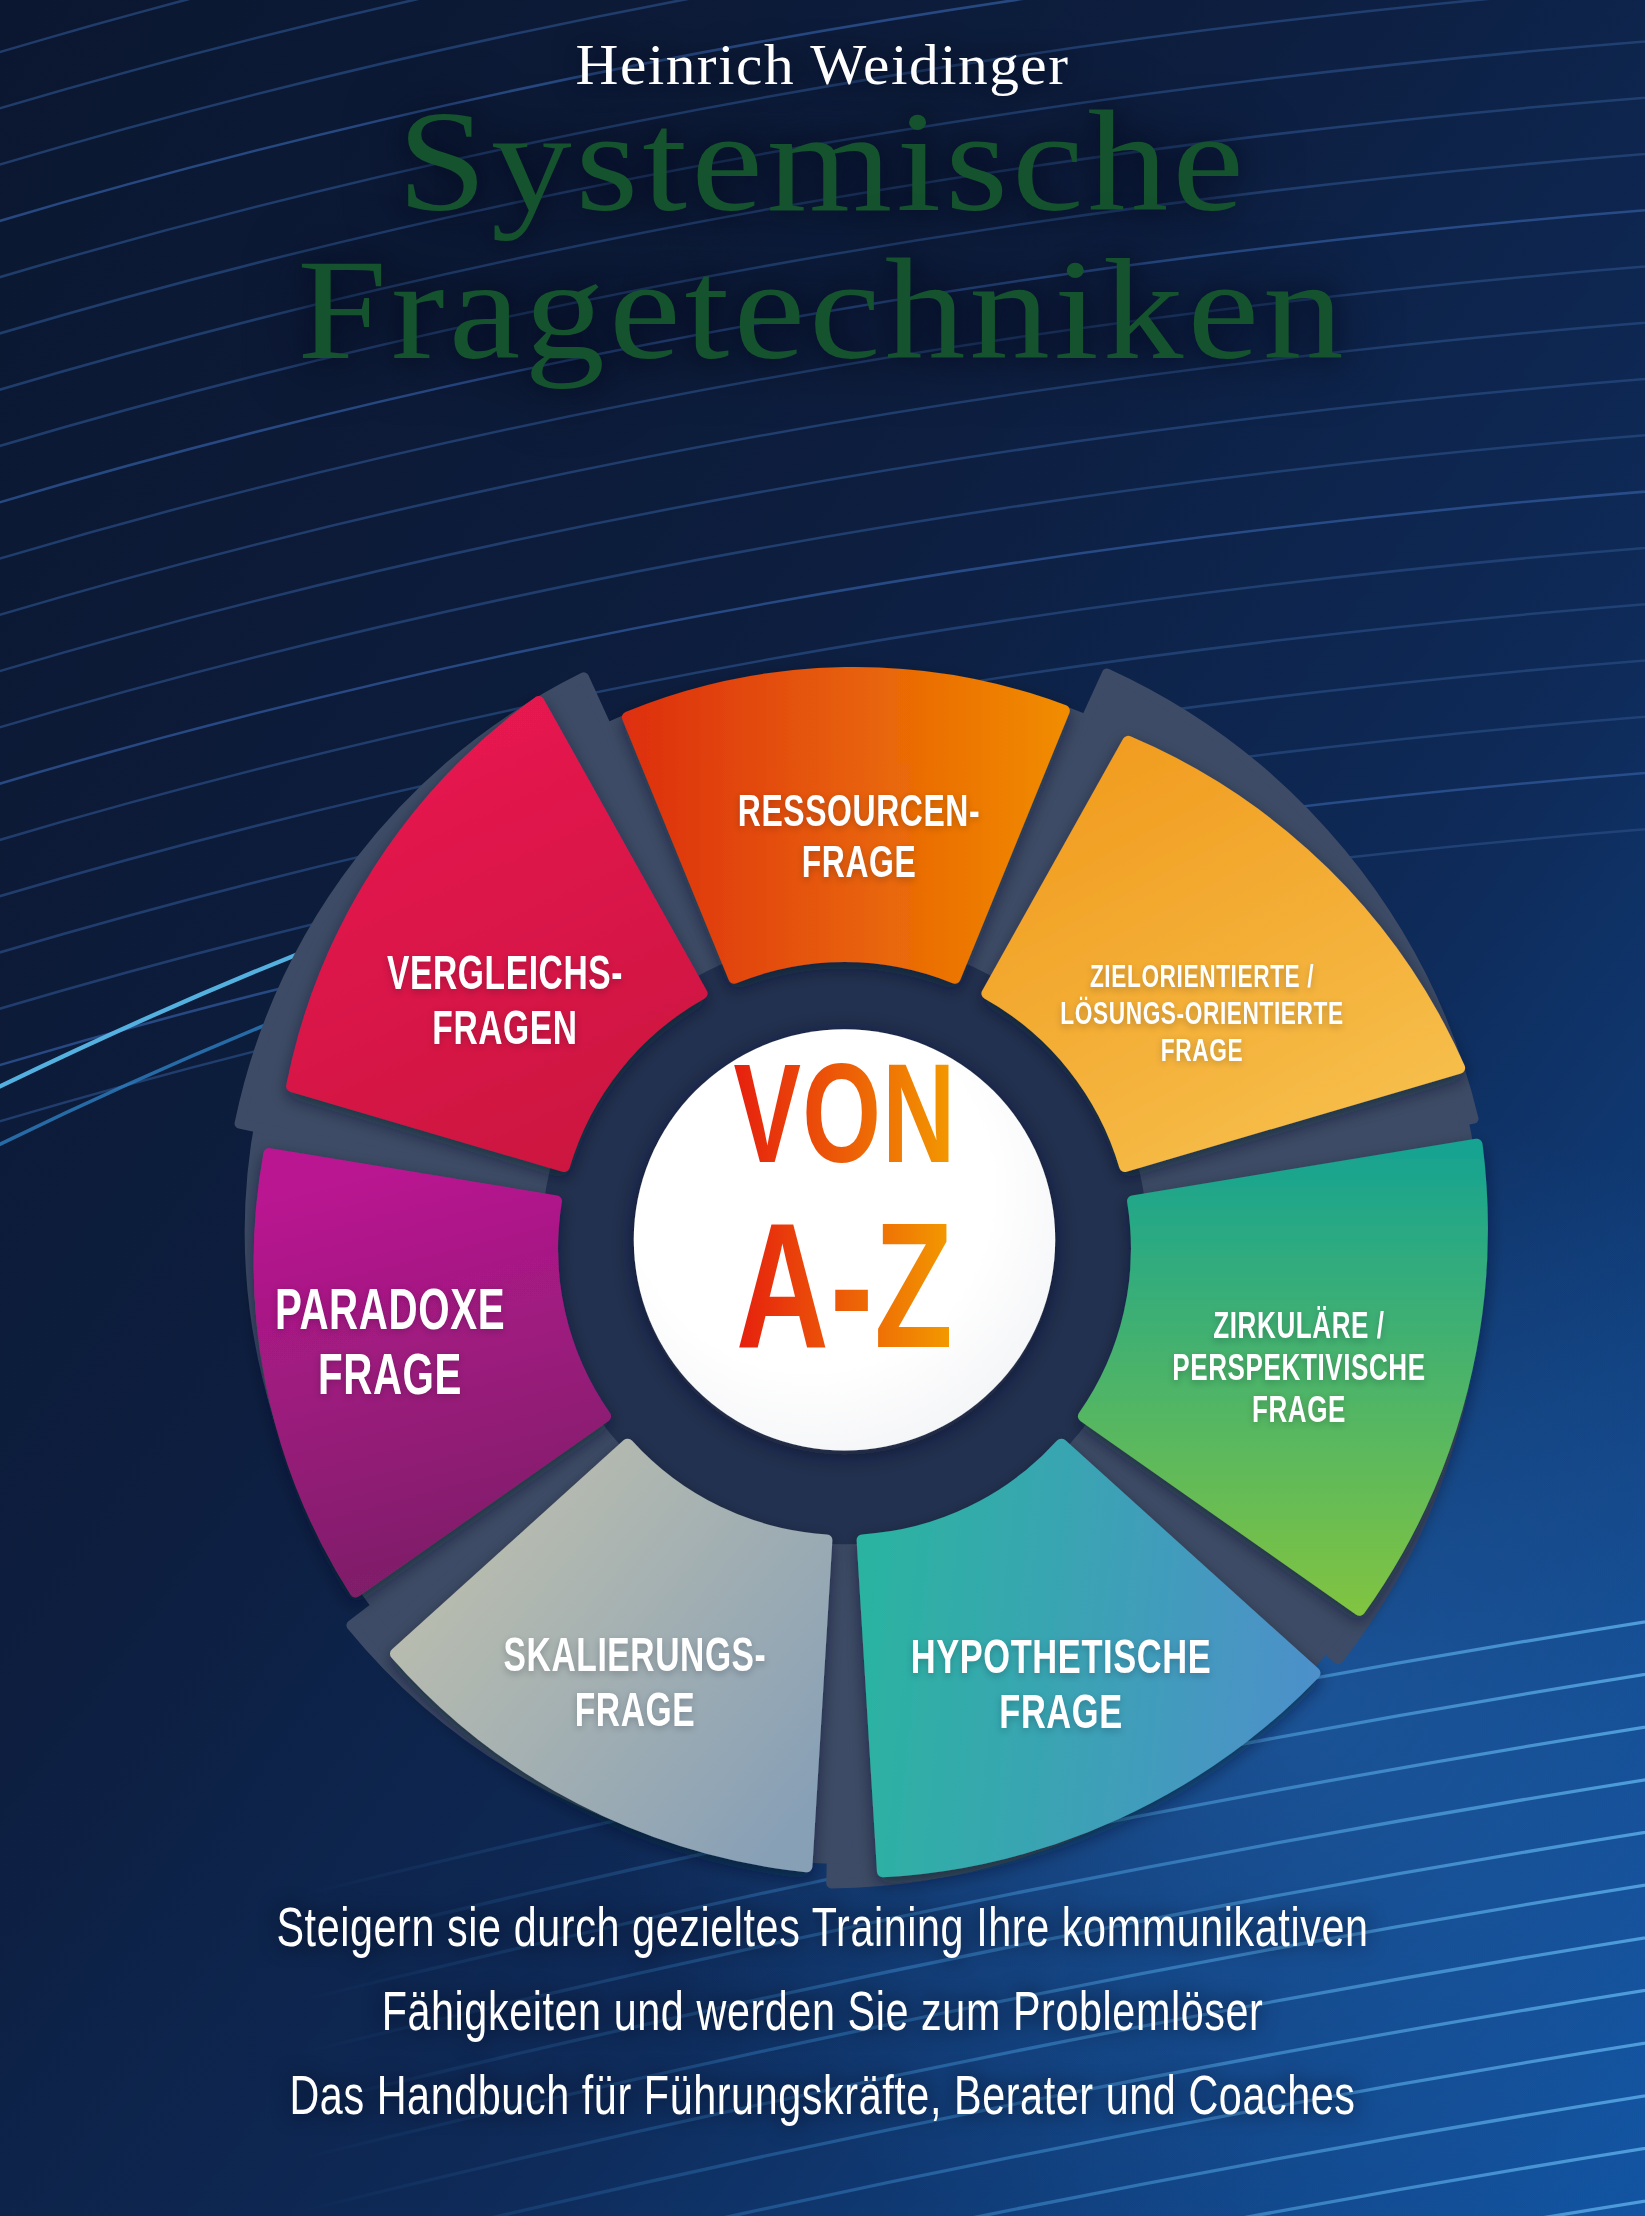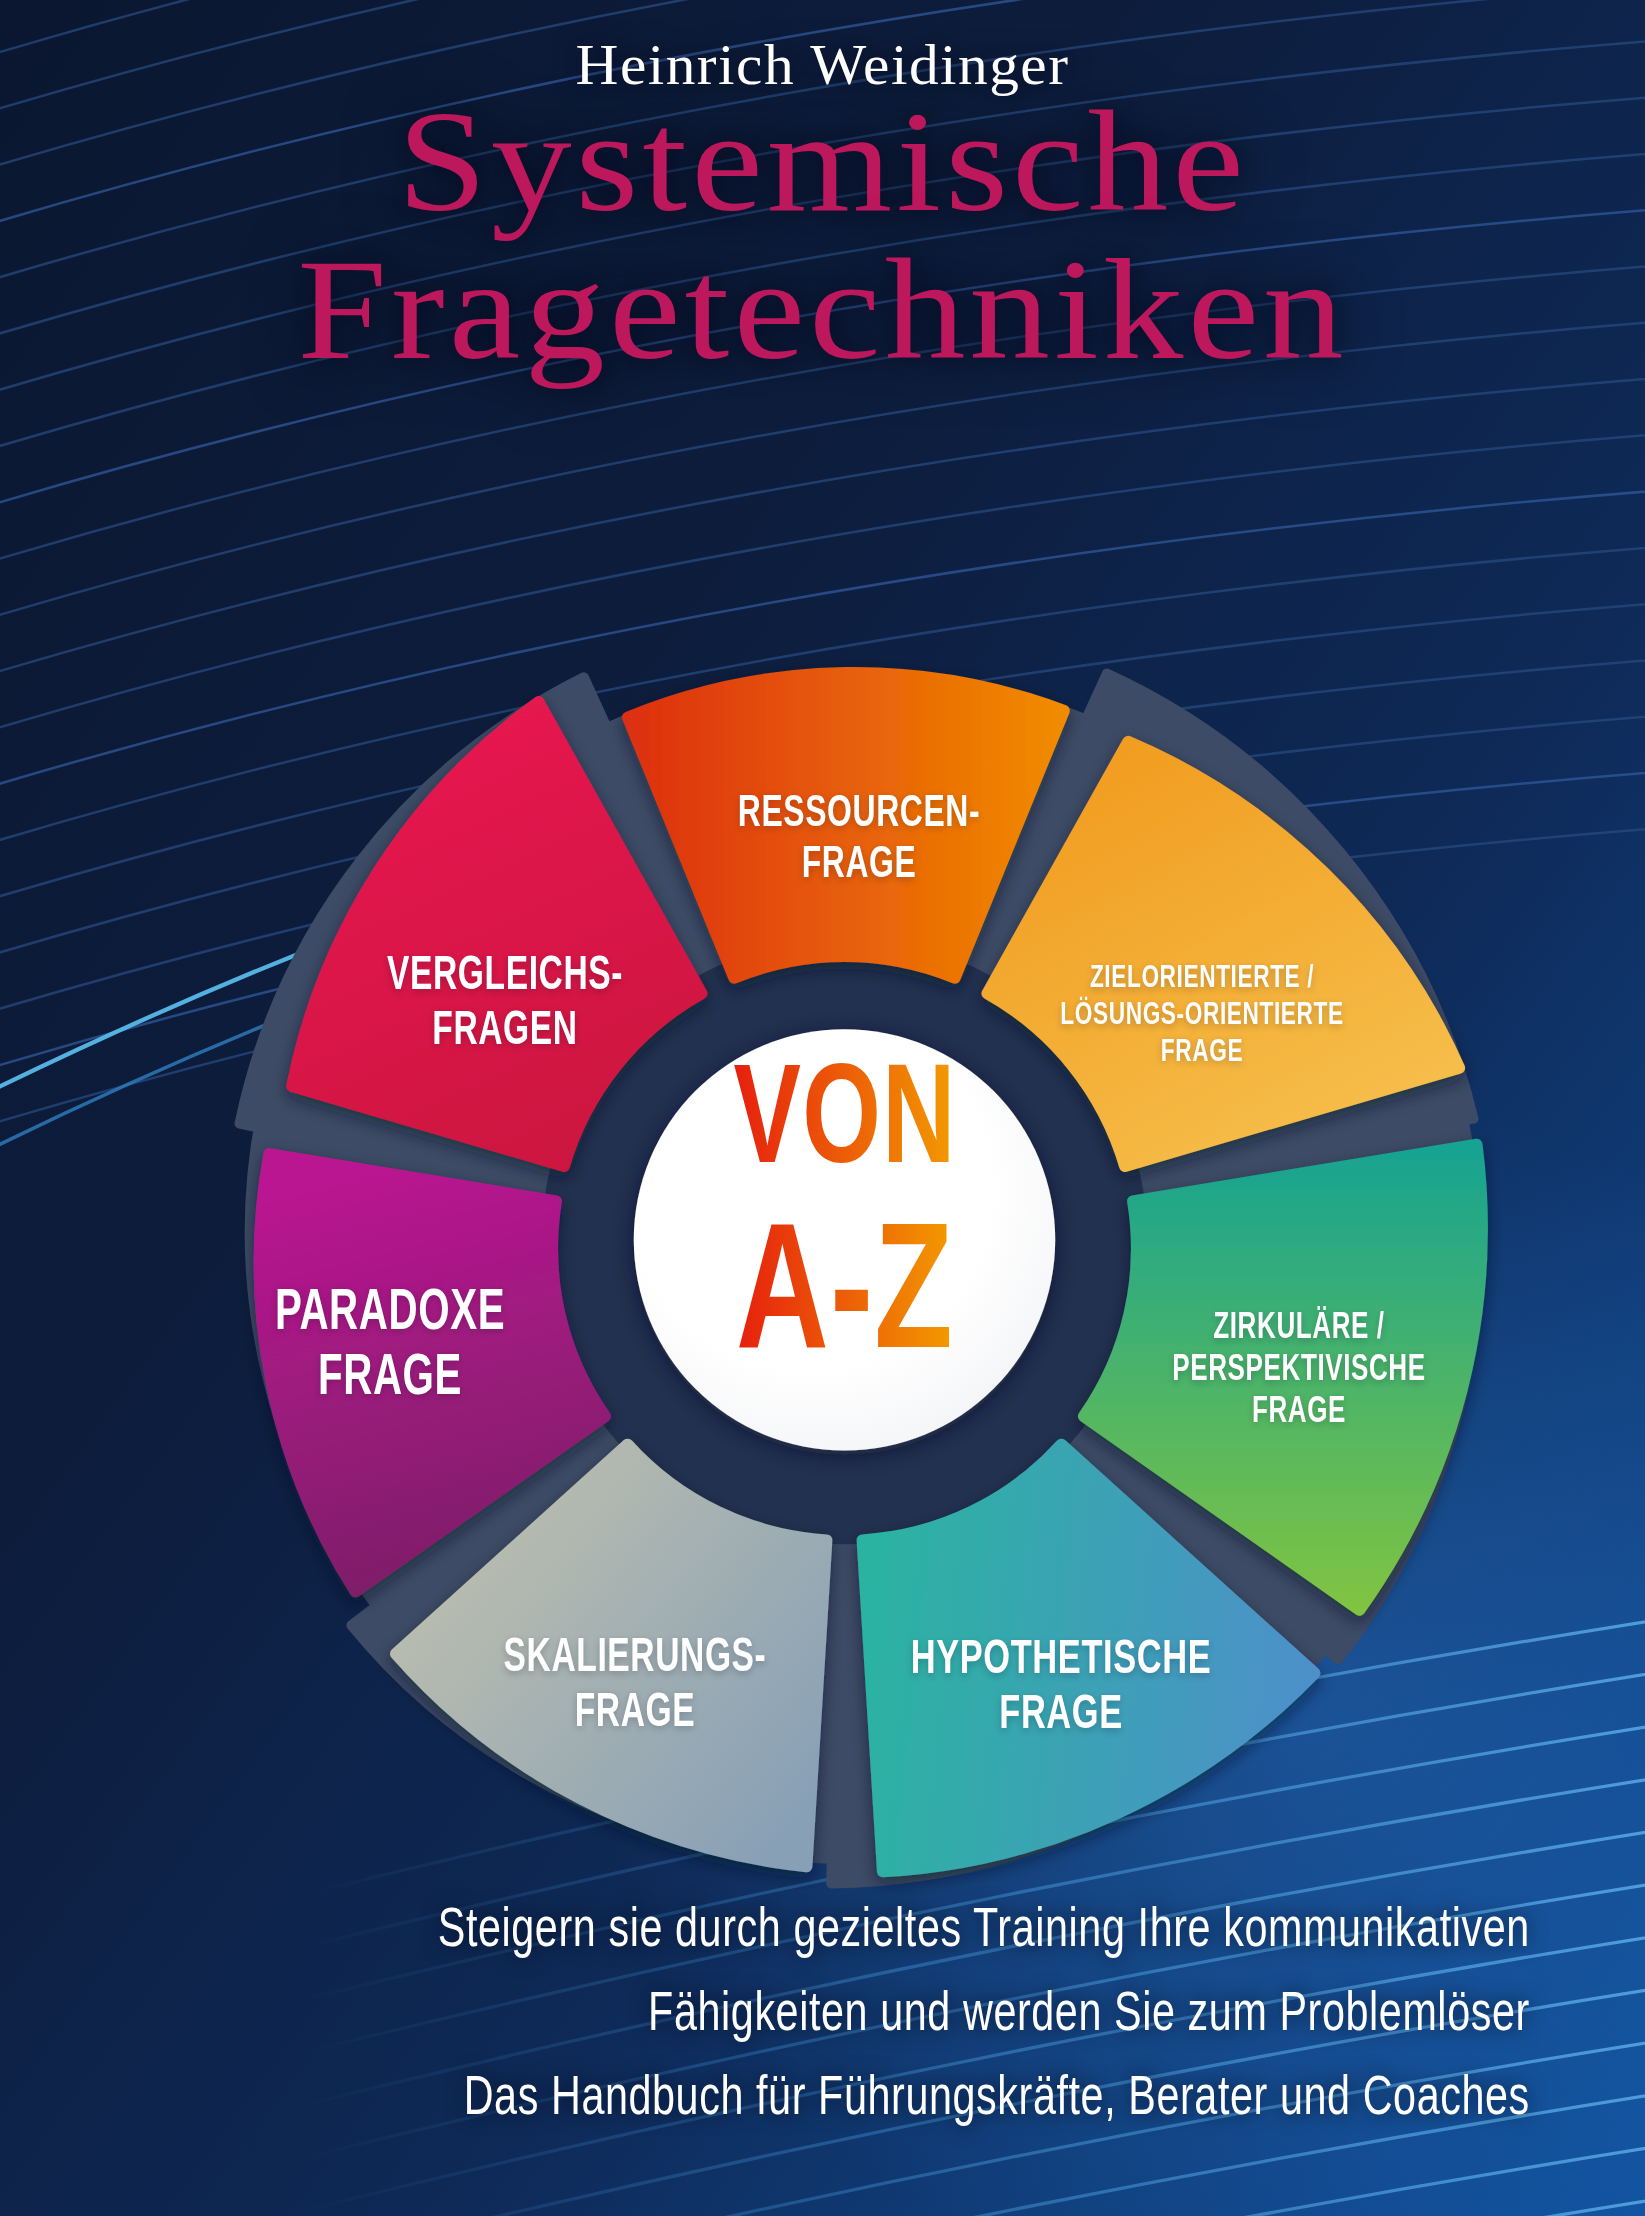--- a/index.html
+++ b/index.html
@@ -11,21 +11,21 @@
   #bg-svg{position:absolute;left:0;top:0;z-index:0;}
 
   .author{
     position:absolute;top:33px;left:0;width:100%;text-align:center;
     color:#ffffff;font-family:"Liberation Serif",serif;font-size:56px;font-weight:400;
     transform:scaleX(1.06);letter-spacing:1.4px;
     text-shadow:0 0 24.5px rgba(6,12,30,.85);z-index:3;
   }
   .title{
     position:absolute;top:69px;left:0;width:100%;text-align:center;
-    color:#be185d;font-family:"Liberation Serif",serif;font-size:144px;font-weight:400;
+    color:#14532d;font-family:"Liberation Serif",serif;font-size:144px;font-weight:400;
     line-height:110px;letter-spacing:3.6px;z-index:3;
     text-shadow:0 0 58px rgba(6,12,30,.95),0 0 21.7px rgba(6,12,30,.55);
   }
   .title .tline{transform:scaleX(1.12);padding-top:38px;}
 
   #wheel{position:absolute;left:159px;top:563px;width:1371px;height:1371px;z-index:2;}
   #wheel-svg{position:absolute;left:0;top:0;}
 
   .seg-label{
     position:absolute;transform:translate(-50%,-50%) scale(0.84,1.18);
@@ -38,21 +38,21 @@
   .center-text{
     position:absolute;font-weight:700;letter-spacing:1.4px;z-index:4;
     transform:translate(-50%,-50%) scale(0.88,1.22);
     background:linear-gradient(90deg,var(--von-from),var(--von-to));
     -webkit-background-clip:text;background-clip:text;color:transparent;
   }
   .von{left:686px;top:550px;font-size:115px;}
   .az{left:686px;top:723px;font-size:146px;}
 
   .subtitle{
-    position:absolute;top:1885px;left:0;width:100%;text-align:right;
+    position:absolute;top:1885px;left:0;width:100%;text-align:center;
     color:#ffffff;font-size:48px;font-weight:400;line-height:84px;
     letter-spacing:0.7px;z-index:3;
     text-shadow:0 0 19px rgba(6,12,30,.8);
   }
   .subtitle .sline{transform:scale(0.86,1.16);}
 </style>
 </head>
 <body>
 
 <svg id="bg-svg" width="1645" height="2216" viewBox="0 0 2280 3071">

